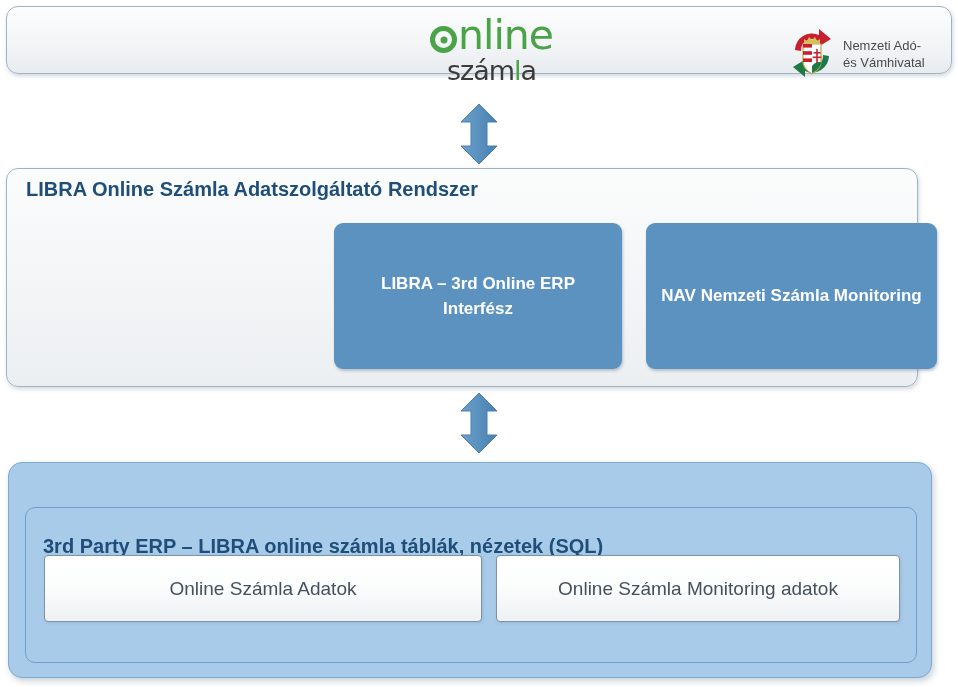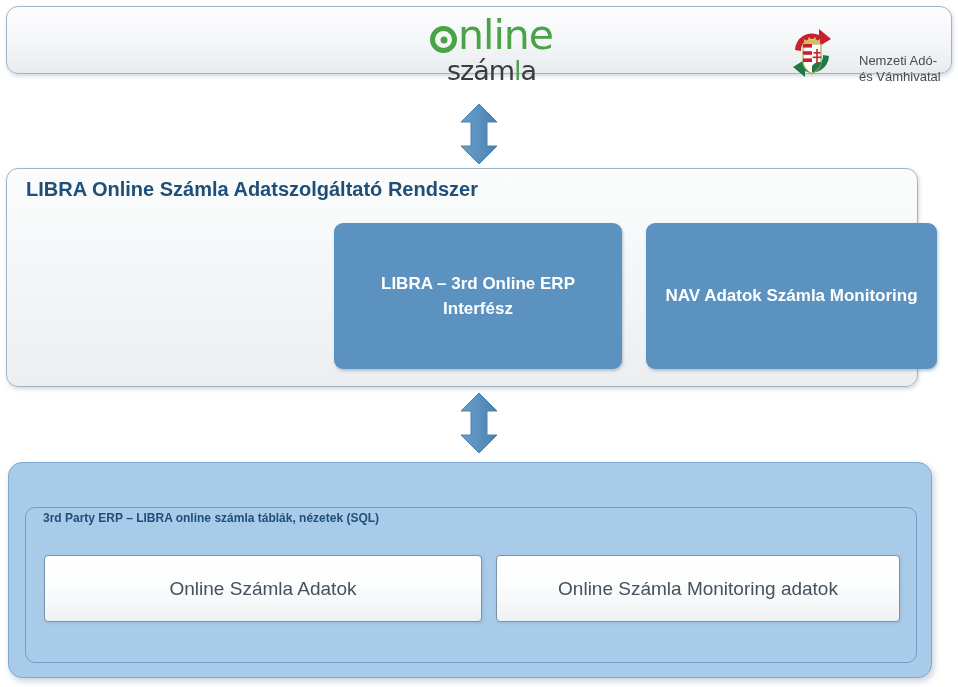--- a/index.html
+++ b/index.html
@@ -82,22 +82,22 @@
     background: #4aa347;
   }
 
   #nav-logo {
     position: absolute;
     left: 778px;
     top: 17px;
     width: 170px;
     height: 62px;
     display: flex;
-    align-items: flex-end;
-    gap: 20px;
+    align-items: center;
+    gap: 4px;
   }
   #nav-logo .crest { flex: 0 0 auto; }
   #nav-logo .nav-text {
     font-size: 13px;
     line-height: 1.28;
     color: #4a4a4a;
     font-family: "Liberation Sans", sans-serif;
     white-space: nowrap;
   }
 
@@ -182,22 +182,22 @@
     width: 892px;
     height: 156px;
     background: #a8cbea;
     border: 1px solid #6f9ec8;
     border-radius: 10px;
     box-sizing: border-box;
   }
   #erp-inner-title {
     position: absolute;
     left: 17px;
-    top: 3px;
-    font-size: 12px;
+    top: 27px;
+    font-size: 20px;
     font-weight: bold;
     color: #1f4e79;
     font-family: "Liberation Sans", sans-serif;
   }
   .white-box {
     position: absolute;
     top: 47px;
     height: 67px;
     background: linear-gradient(180deg, #ffffff 0%, #fcfdfd 45%, #eef1f4 100%);
     border: 1px solid #7d93a5;
@@ -266,21 +266,21 @@
   </svg>
 </div>
 
 <div class="panel" id="libra-panel">
   <div id="libra-title">LIBRA Online Számla Adatszolgáltató Rendszer</div>
 
   <div class="blue-box" id="blue-box-1">
     <span>LIBRA – 3rd Online ERP Interfész</span>
   </div>
   <div class="blue-box" id="blue-box-2">
-    <span>NAV Adatok Számla Monitoring</span>
+    <span>NAV Nemzeti Számla Monitoring</span>
   </div>
 </div>
 
 <div class="arrow" id="arrow-mid">
   <svg width="42" height="62" viewBox="0 0 42 62">
     <path d="M21 1 L39 19 L29 19 L29 43 L39 43 L21 61 L3 43 L13 43 L13 19 L3 19 Z" fill="url(#agrad)" stroke="#4a80ad" stroke-width="1"></path>
   </svg>
 </div>
 
 <div class="panel" id="erp-panel">

